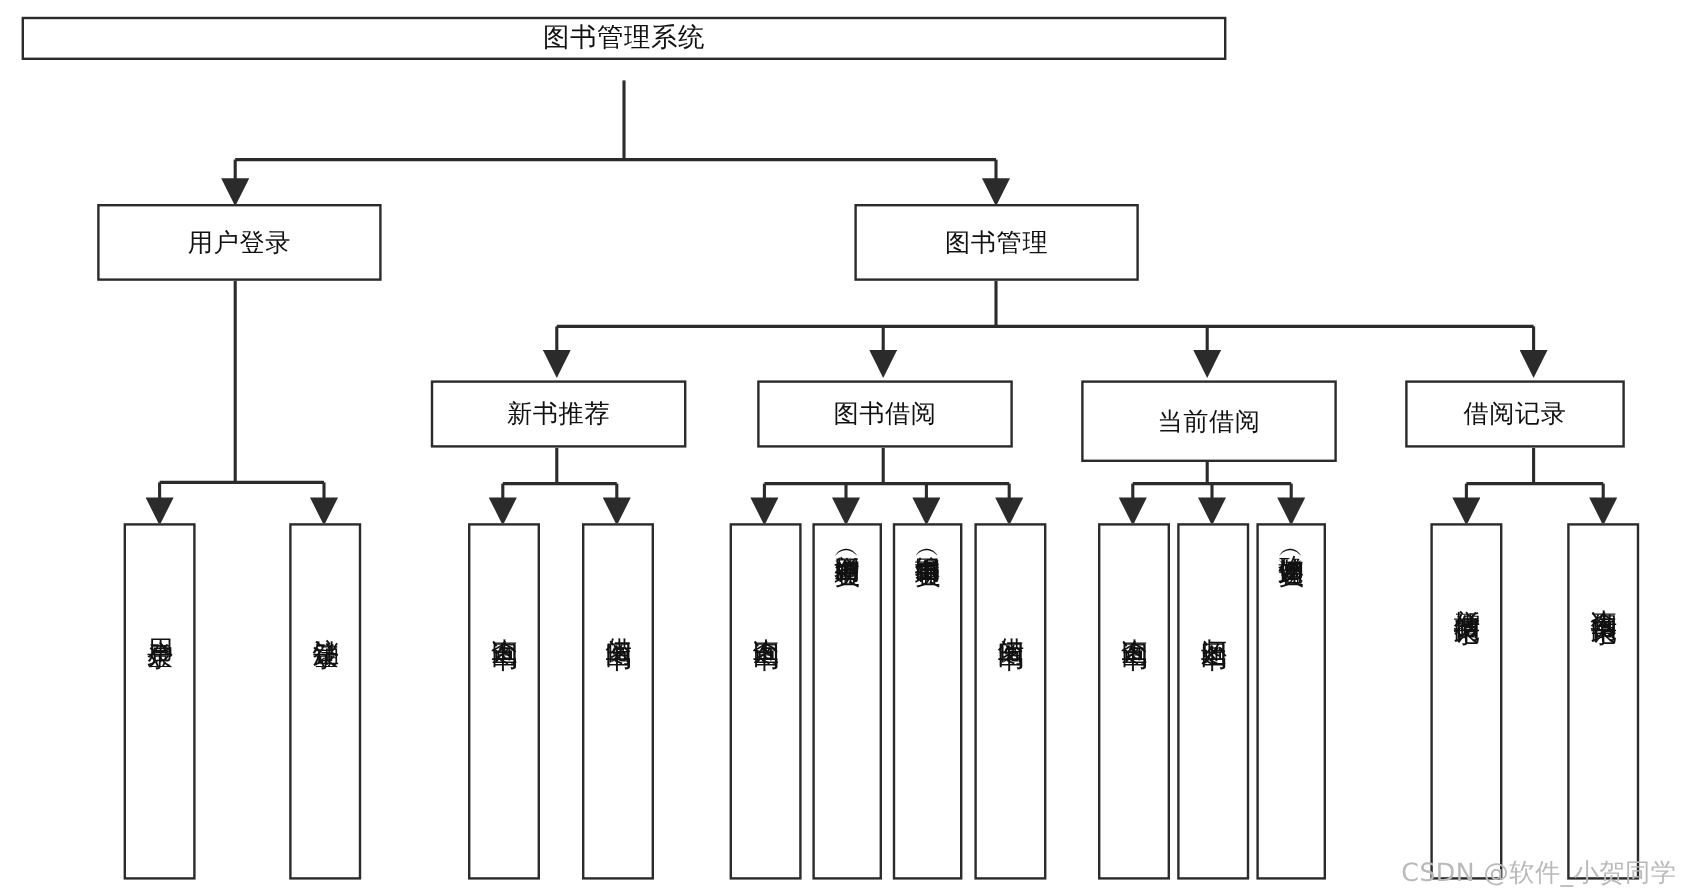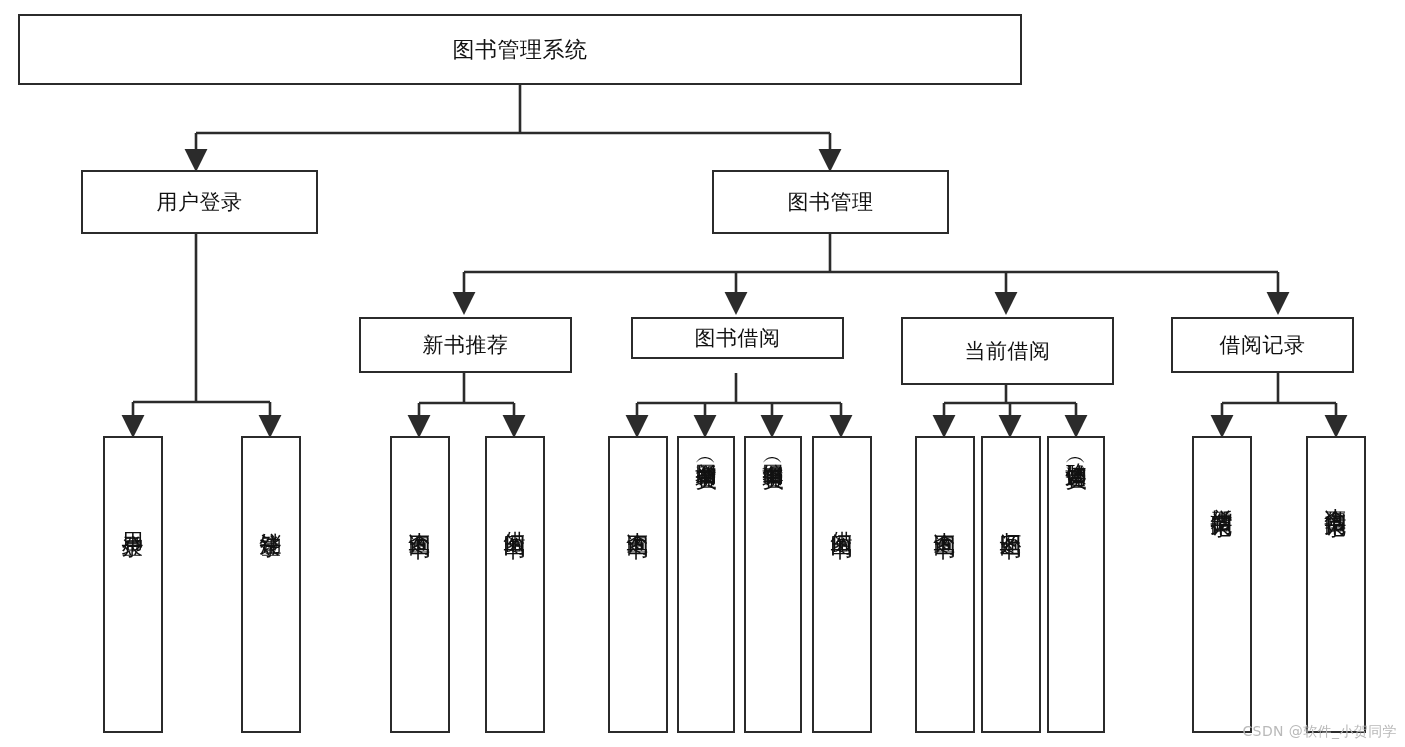--- a/index.html
+++ b/index.html
@@ -67,21 +67,21 @@
     font-size: 21px;
     letter-spacing: 1px;
   }
   .node.vert.center .label {
     margin-top: 0;
   }
   .watermark {
     position: absolute;
     right: 8px;
     bottom: 6px;
-    font-size: 14px;
+    font-size: 21px;
     color: #b9b9b9;
     z-index: 3;
     white-space: nowrap;
     letter-spacing: 0.4px;
   }
 </style>
 </head>
 <body>
 
 <div id="diagram-root">
@@ -132,37 +132,37 @@
       <path d="M 1010 403 L 1010 434" marker-end="url(#arrow)"></path>
       <path d="M 1076 403 L 1076 434" marker-end="url(#arrow)"></path>
 
       <path d="M 1278 373 L 1278 403"></path>
       <path d="M 1222 403 L 1336 403"></path>
       <path d="M 1222 403 L 1222 434" marker-end="url(#arrow)"></path>
       <path d="M 1336 403 L 1336 434" marker-end="url(#arrow)"></path>
     </g>
   </svg>
 
-  <div class="node horiz root" style="left:18px; top:14px; width:1004px; height:71px;">
+  <div class="node horiz root" style="left:18px; top:14px; width:1004px; height:36px;">
     <span class="label">图书管理系统</span>
   </div>
 
   <div class="node horiz" style="left:81px; top:170px; width:237px; height:64px;">
     <span class="label">用户登录</span>
   </div>
 
   <div class="node horiz" style="left:359px; top:317px; width:213px; height:56px;">
     <span class="label">新书推荐</span>
   </div>
 
   <div class="node horiz" style="left:712px; top:170px; width:237px; height:64px;">
     <span class="label">图书管理</span>
   </div>
 
-  <div class="node horiz" style="left:631px; top:317px; width:213px; height:42px;">
+  <div class="node horiz" style="left:631px; top:317px; width:213px; height:56px;">
     <span class="label">图书借阅</span>
   </div>
 
   <div class="node horiz" style="left:901px; top:317px; width:213px; height:68px;">
     <span class="label">当前借阅</span>
   </div>
 
   <div class="node horiz" style="left:1171px; top:317px; width:183px; height:56px;">
     <span class="label">借阅记录</span>
   </div>

